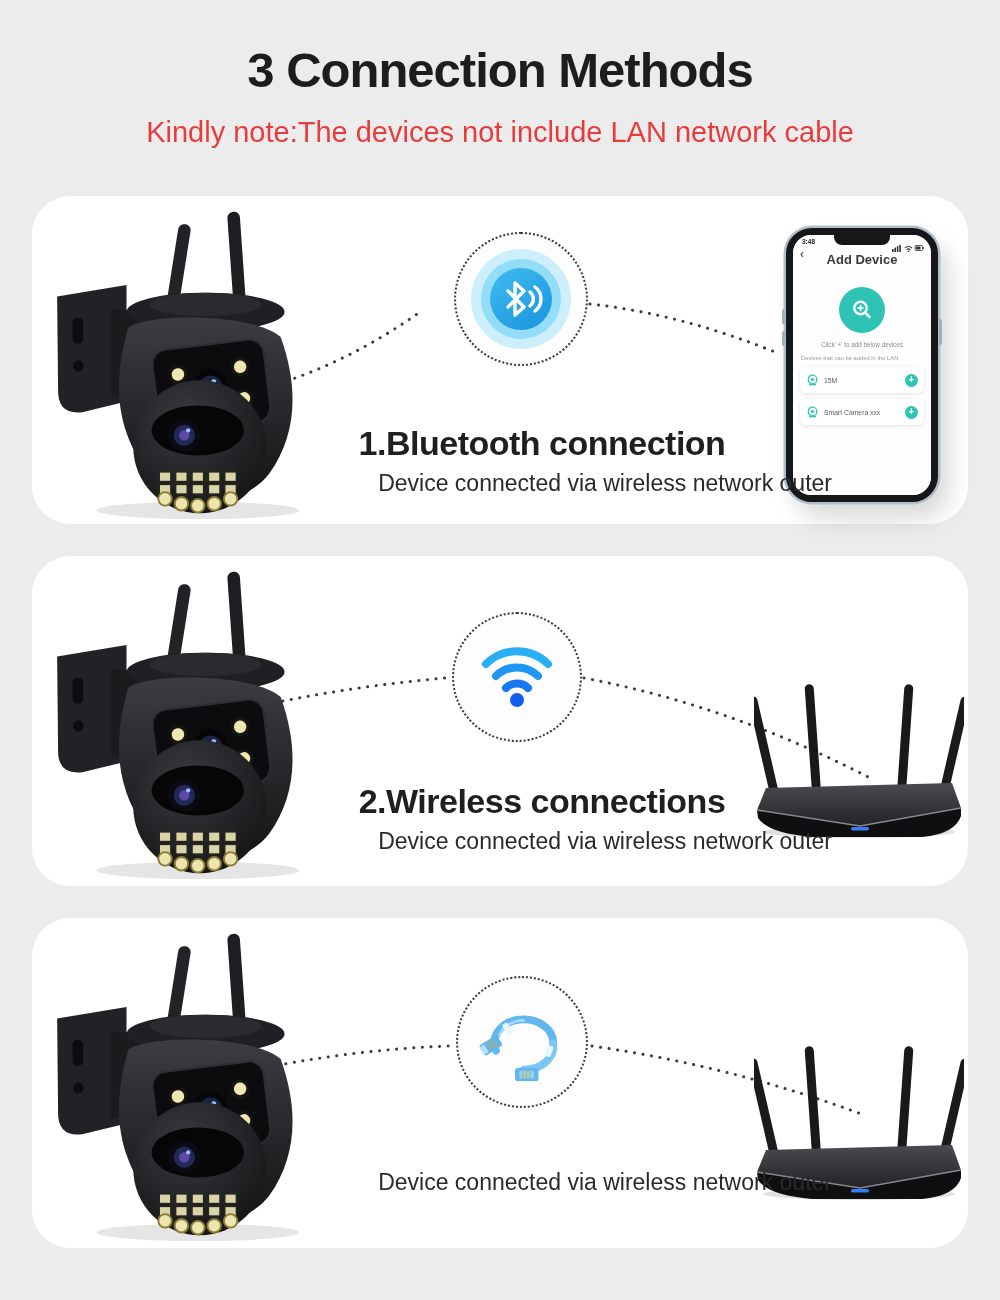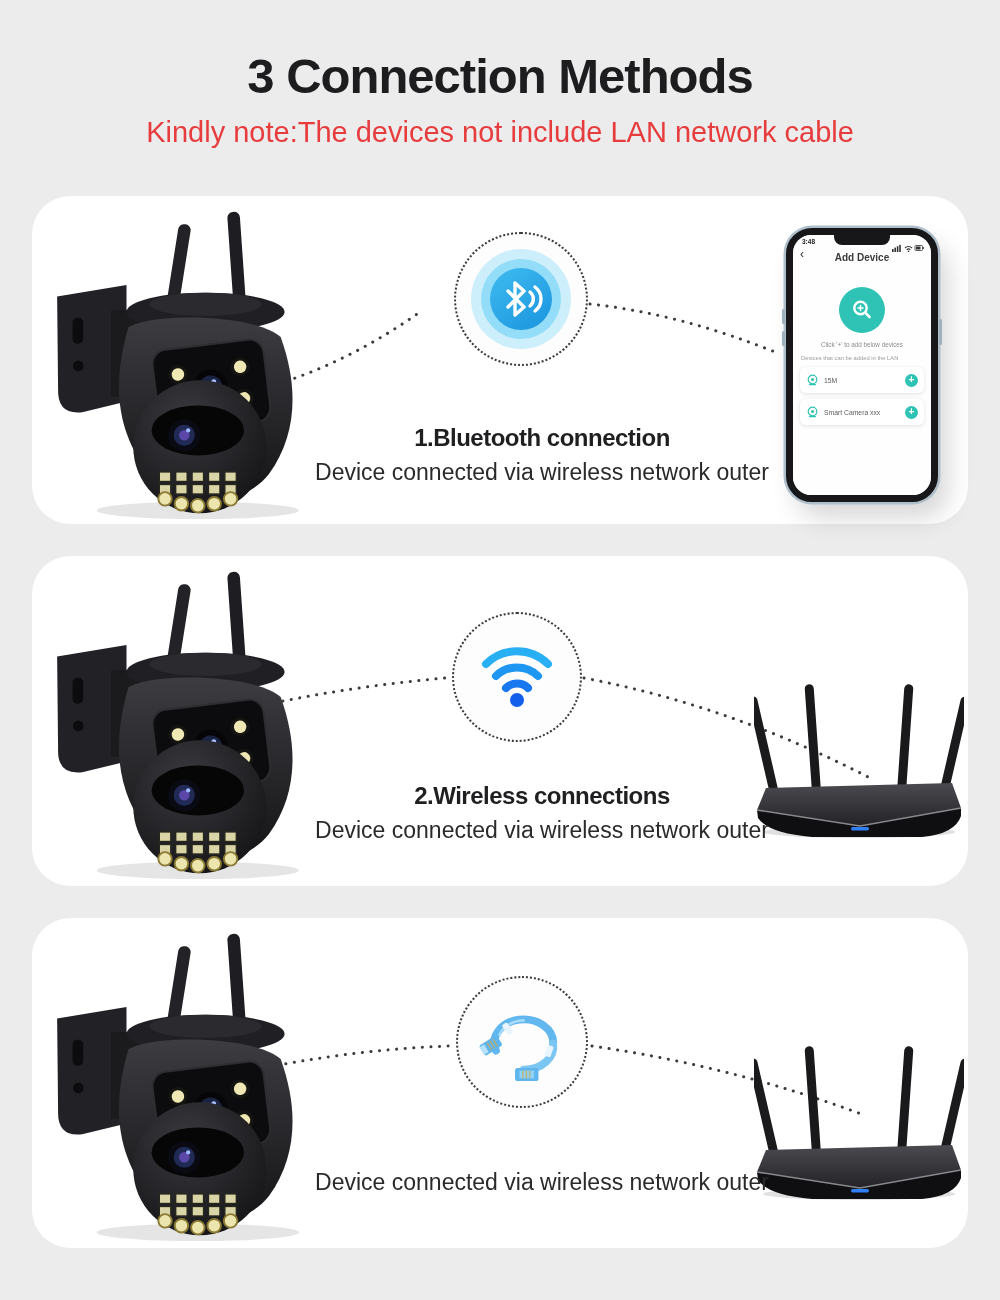--- a/index.html
+++ b/index.html
@@ -7,21 +7,21 @@
   body {
     background:#edecec;
     font-family:"Liberation Sans", sans-serif;
     position:relative;
     overflow:hidden;
   }
   
   .page-title {
     position:absolute; left:0; top:42px; width:1000px;
     text-align:center; font-size:49px; font-weight:700;
-    letter-spacing:-1px; color:#1d1d1f;margin-top:6px;
+    letter-spacing:-1px; color:#1d1d1f;
   }
   .page-note {
     position:absolute; left:0; top:116px; width:1000px;
     text-align:center; font-size:29px; font-weight:500;
     color:#e73c3e;
   }
   
   .card {
     position:absolute; left:32px; width:936px; height:330px;
     background:#ffffff; border-radius:38px;
@@ -48,41 +48,41 @@
   .bt-core { width:62px; height:62px; border-radius:50%;
     background:linear-gradient(145deg,#3fbcf0,#1a93de);
     display:flex; align-items:center; justify-content:center; }
 
   .section-text {
     position:absolute; left:220px; width:580px; text-align:center;
   }
   #card-1 .section-text { top:228px; }
   #card-2 .section-text { top:226px; }
   #card-3 .section-text { top:244px; }
-  .section-heading { font-size:24px; font-weight:700; color:#1f1f21; letter-spacing:-0.5px; }
-  .section-sub { font-size:23px; font-weight:400; color:#2a2a2c; margin-top:7px; }
+  .section-heading { font-size:34px; font-weight:700; color:#1f1f21; letter-spacing:-0.5px; }
+  .section-sub { font-size:23px; font-weight:400; color:#2a2a2c; margin-top:7px;text-align:right; }
 
   
   .phone {
     position:absolute; left:754px; top:32px; width:152px; height:274px;
     background:#ffffff; border:7px solid #17171a; border-radius:26px;
     box-shadow:0 0 0 2.5px #aebfcb, 10px 16px 26px rgba(0,0,0,0.16);
   }
   .phone-btn { position:absolute; background:#9fb0bd; border-radius:2px; }
   .phone-btn.left1  { left:-11px; top:74px;  width:3px; height:15px; }
   .phone-btn.left2  { left:-11px; top:96px;  width:3px; height:15px; }
   .phone-btn.right1 { right:-11px; top:84px; width:3px; height:26px; }
   .phone-screen { position:absolute; inset:0; border-radius:18px; background:#fefefe; overflow:hidden; }
   .notch { position:absolute; left:50%; transform:translateX(-50%); top:0;
     width:56px; height:10px; background:#17171a; border-radius:0 0 8px 8px; }
   .status-time { position:absolute; left:9px; top:3px; font-size:6.5px; font-weight:700; color:#222; }
   .status-icons { position:absolute; right:7px; top:3px; }
   .nav-back { position:absolute; left:7px; top:14px; font-size:12px; color:#333; line-height:10px; }
   .nav-title { position:absolute; left:0; top:17px; width:100%; text-align:center;
-    font-size:10px; font-weight:700; color:#3a3a3a; }
+    font-size:13px; font-weight:700; color:#3a3a3a; }
   .search-bubble { position:absolute; left:50%; transform:translateX(-50%); top:52px;
     width:46px; height:46px; border-radius:50%; background:#2ec3b4;
     display:flex; align-items:center; justify-content:center; }
   .app-hint { position:absolute; left:0; top:106px; width:100%; text-align:center;
     font-size:6.3px; color:#8b8b8b; }
   .lan-note { position:absolute; left:8px; top:120px; font-size:5.8px; color:#9c9c9c; }
   .device-row { position:absolute; left:7px; width:124px; height:26px;
     background:#fff; border-radius:6px; box-shadow:0 1px 4px rgba(0,0,0,0.12);
     display:flex; align-items:center; }
   .device-row.row1 { top:132px; }

